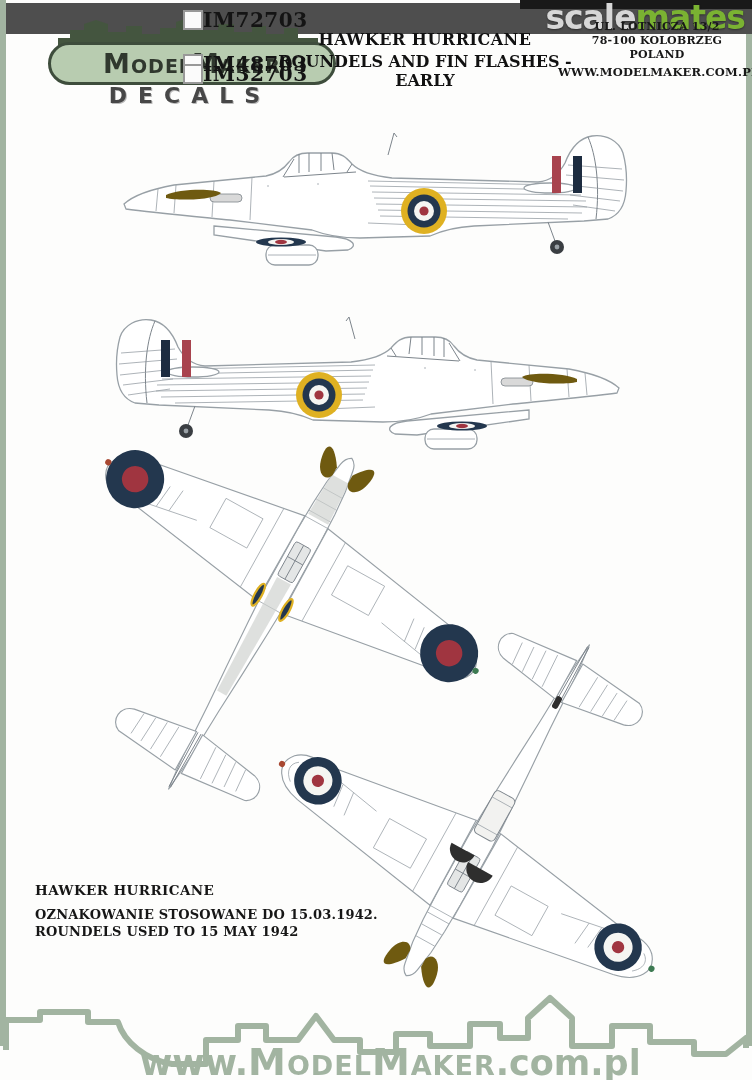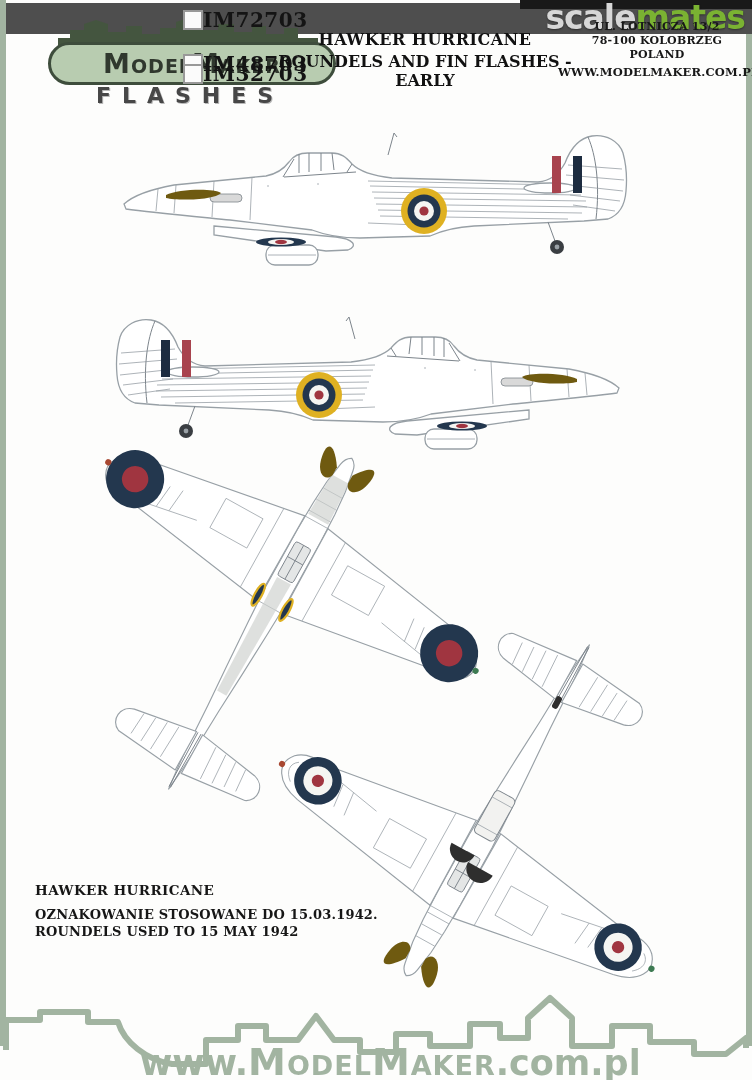--- a/index.html
+++ b/index.html
@@ -77,21 +77,21 @@
 <div class="abs" id="watermark"><span class="wm-gray">scale</span><span class="wm-green">mates</span></div>
 
 <svg class="abs" id="logo-skyline" width="272" height="32" viewBox="0 0 272 32">
   <path d="M6,32 L6,22 L18,22 L18,14 L32,14 L32,8 L44,4 L56,8 L56,16 L74,16 L74,10 L90,10
            L90,18 L108,18 L108,12 L124,12 L124,6 L136,2 L148,6 L148,14 L166,14 L166,8 L182,8
            L182,16 L200,16 L200,10 L214,10 L214,18 L232,18 L232,12 L246,12 L246,22 L266,22 L266,32 Z" fill="var(--logo_green_dark)"></path>
 </svg>
 <div class="abs" id="logo-pill">
   <span class="brand">ModelMaker</span>
 </div>
-<div class="abs" id="logo-decals">FLASHES</div>
+<div class="abs" id="logo-decals">DECALS</div>
 
 <div class="code-row" style="top:8px;">
   <span class="code-box"></span>
   <span class="code-label">IM72703</span>
 </div>
 <div class="code-row" style="top:52px;">
   <span class="code-box"></span>
   <span class="code-label">IM48703</span>
 </div>
 <div class="code-row" style="top:62px;text-align:right;">

